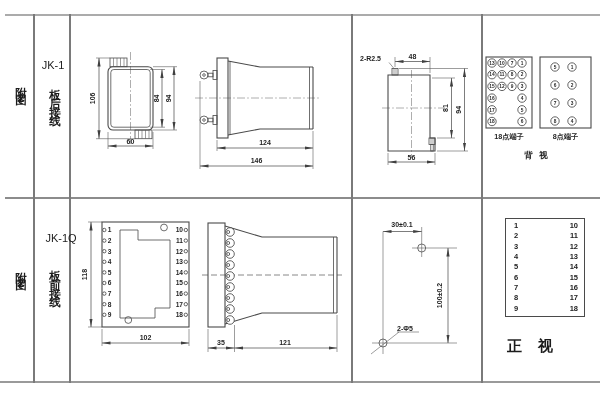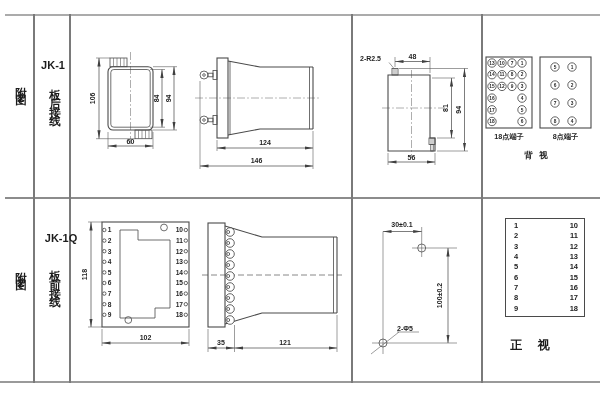--- a/index.html
+++ b/index.html
@@ -15,26 +15,26 @@
   .term{fill:#ffffff;stroke:#3e3e3e;stroke-width:0.8}
   text.t{fill:#1f1f1f;font-size:7px;font-weight:600}
   text.tc{font-size:4.8px;text-anchor:middle}
   text.tn{font-size:6.6px}
   text.te{text-anchor:end}
   text.cap{font-size:7.2px;text-anchor:middle}
   text.cap2{font-size:8.5px;text-anchor:middle;letter-spacing:2px}
   text.mid{text-anchor:middle}
   .vlabel{position:absolute;writing-mode:vertical-rl;text-orientation:upright;font-size:11.5px;font-weight:600;color:#1c1c1c;letter-spacing:7px;line-height:13px}
   .wid{letter-spacing:8.5px}
-  .hlabel{position:absolute;font-size:11px;font-weight:700;color:#1c1c1c;text-align:center}
+  .hlabel{position:absolute;font-size:11px;font-weight:400;color:#1c1c1c;text-align:center}
   .hline{position:absolute;background:#ababab;height:2px}
   .vline{position:absolute;background:#7a7a7a;width:2px}
   .tbox{position:absolute;border:1.2px solid #4a4a4a;display:flex;flex-direction:column;justify-content:space-around;padding:2px 0;background:#fff}
   .trow{display:flex;justify-content:space-between;padding:0 6px 0 8px;font-size:7.5px;font-weight:600;color:#222;line-height:10px}
-  .caption{position:absolute;font-size:12px;font-weight:600;color:#1c1c1c;text-align:center;letter-spacing:6px;white-space:nowrap}
+  .caption{position:absolute;font-size:15px;font-weight:600;color:#1c1c1c;text-align:center;letter-spacing:6px;white-space:nowrap}
 </style>
 </head>
 <body>
 
 <div class="hline" style="top:14px;left:5px;width:595px"></div>
 <div class="hline" style="top:197px;left:5px;width:595px;background:#8c8c8c"></div>
 <div class="hline" style="top:381px;left:0;width:600px;background:#9a9a9a"></div>
 <div class="vline" style="left:33px;top:14px;height:369px"></div>
 <div class="vline" style="left:69px;top:14px;height:369px"></div>
 <div class="vline" style="left:351px;top:14px;height:369px"></div>

